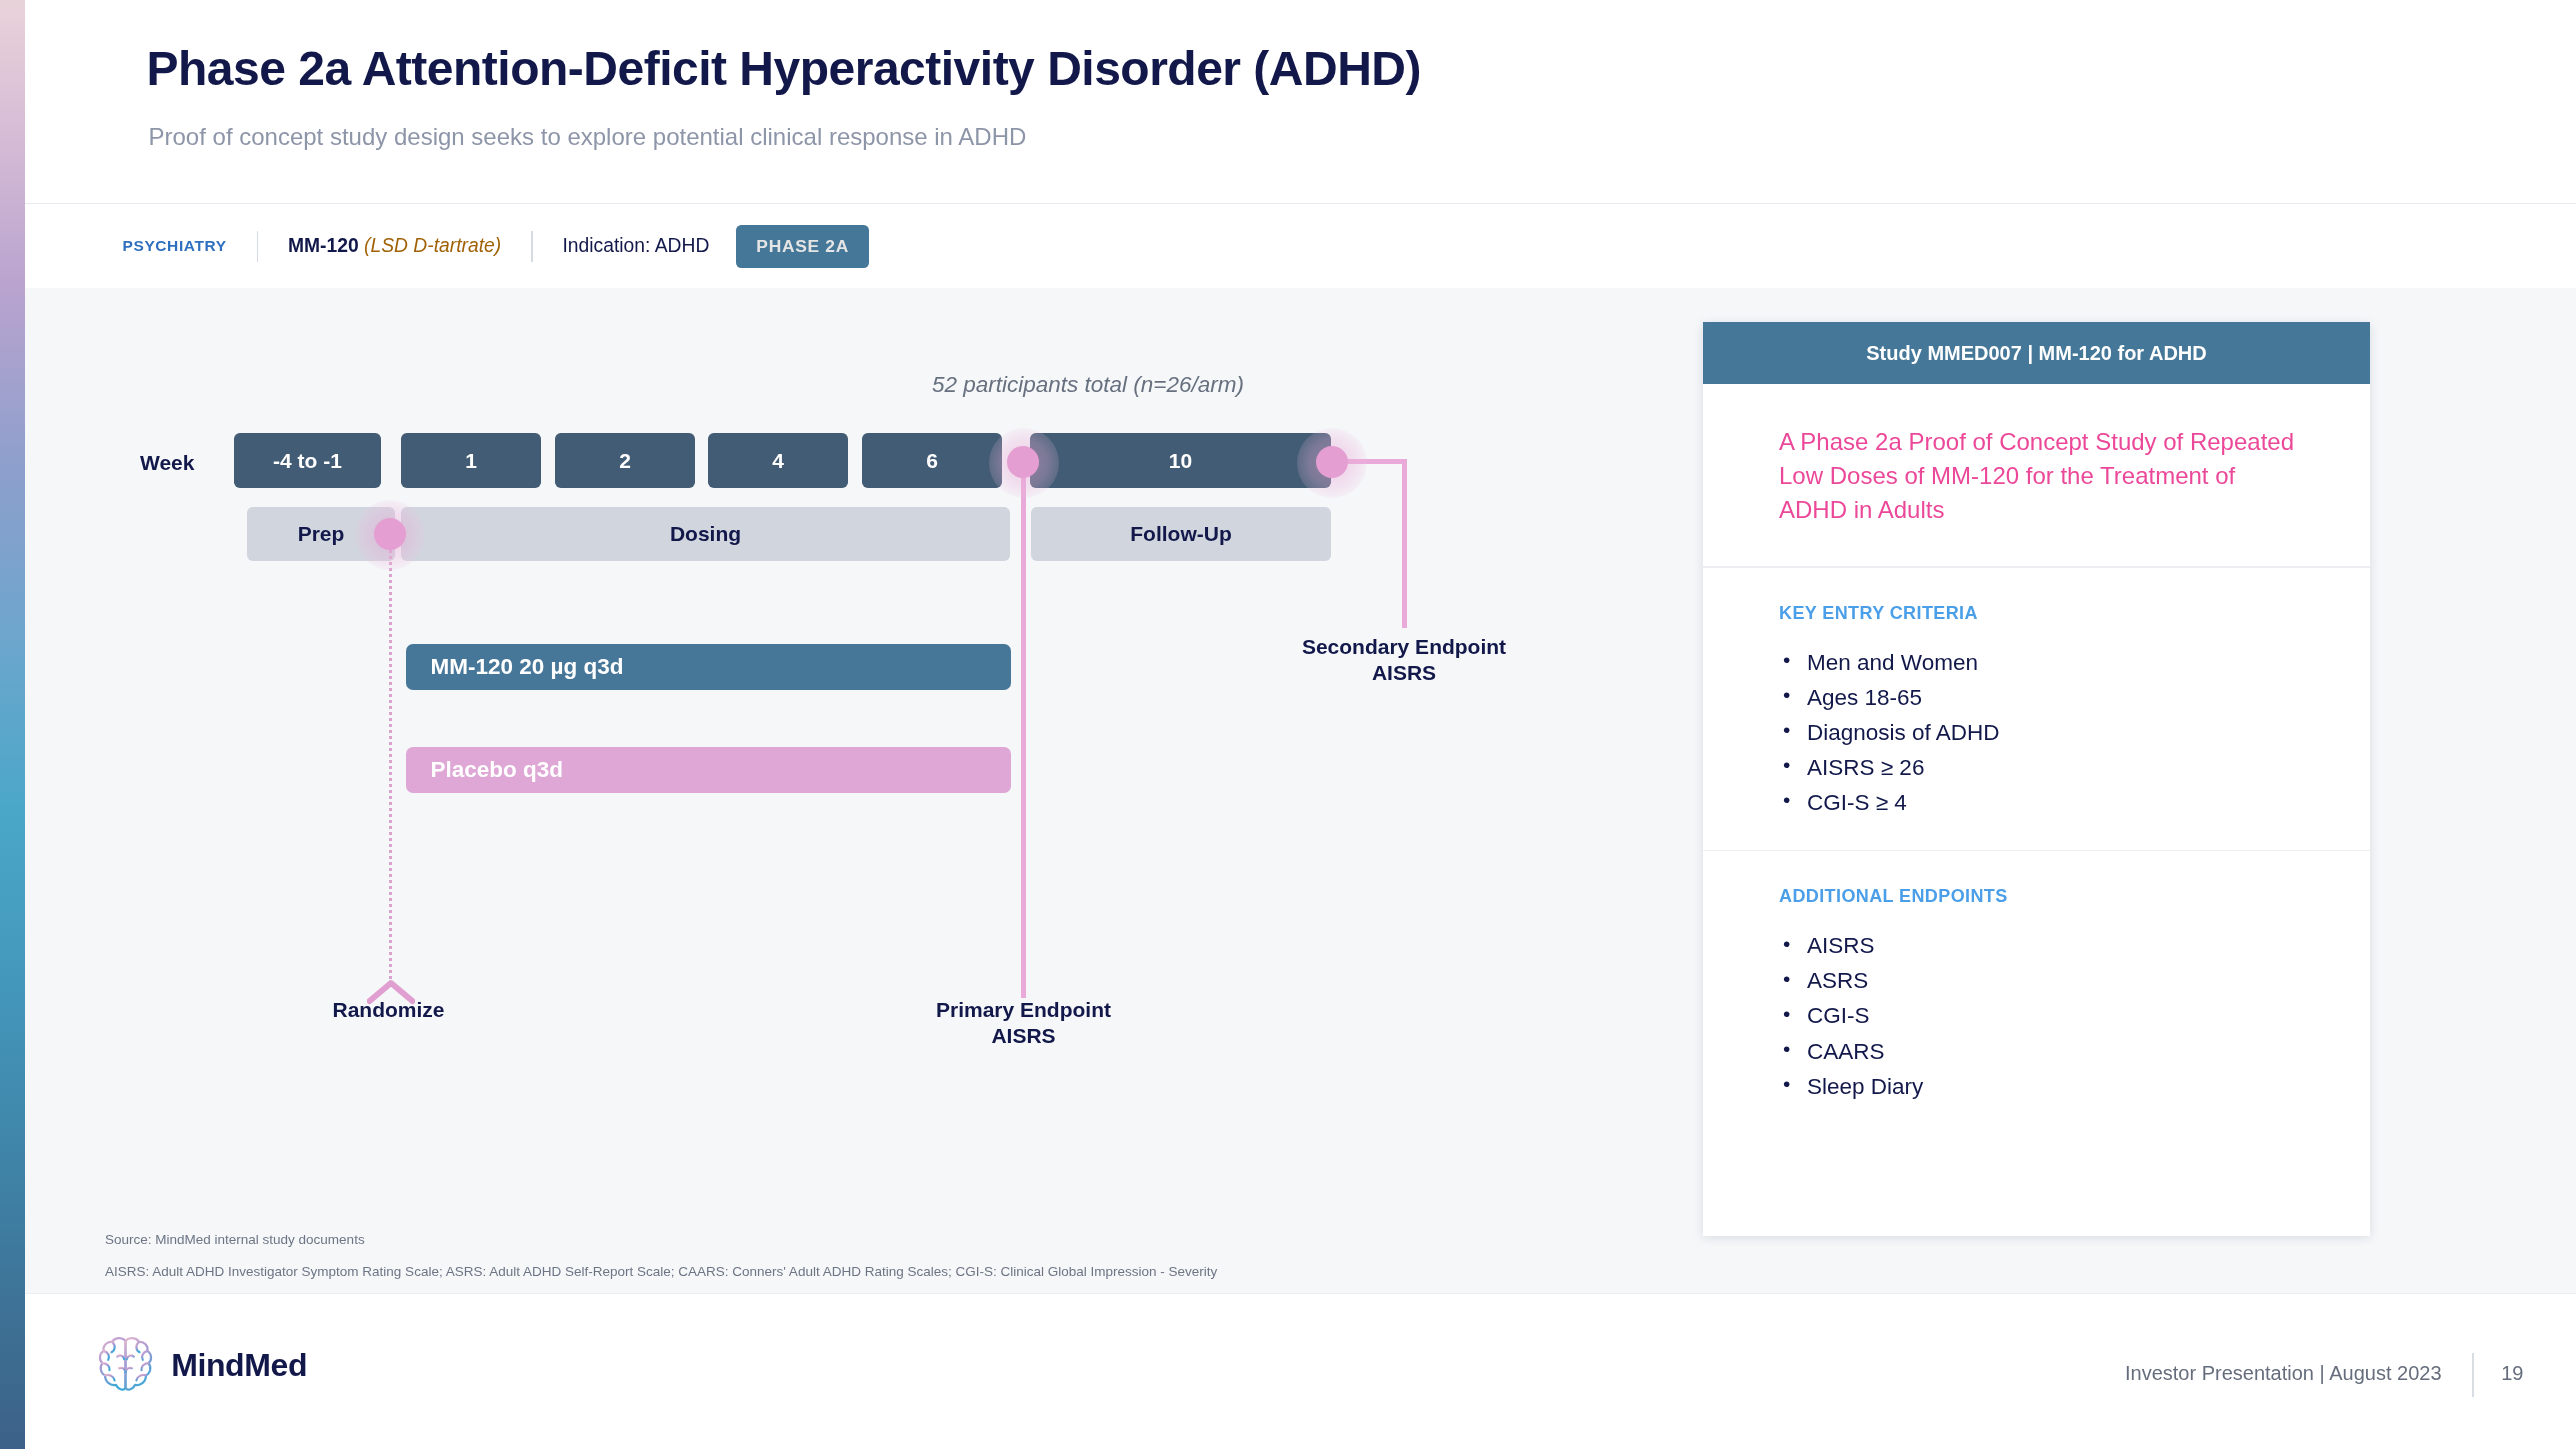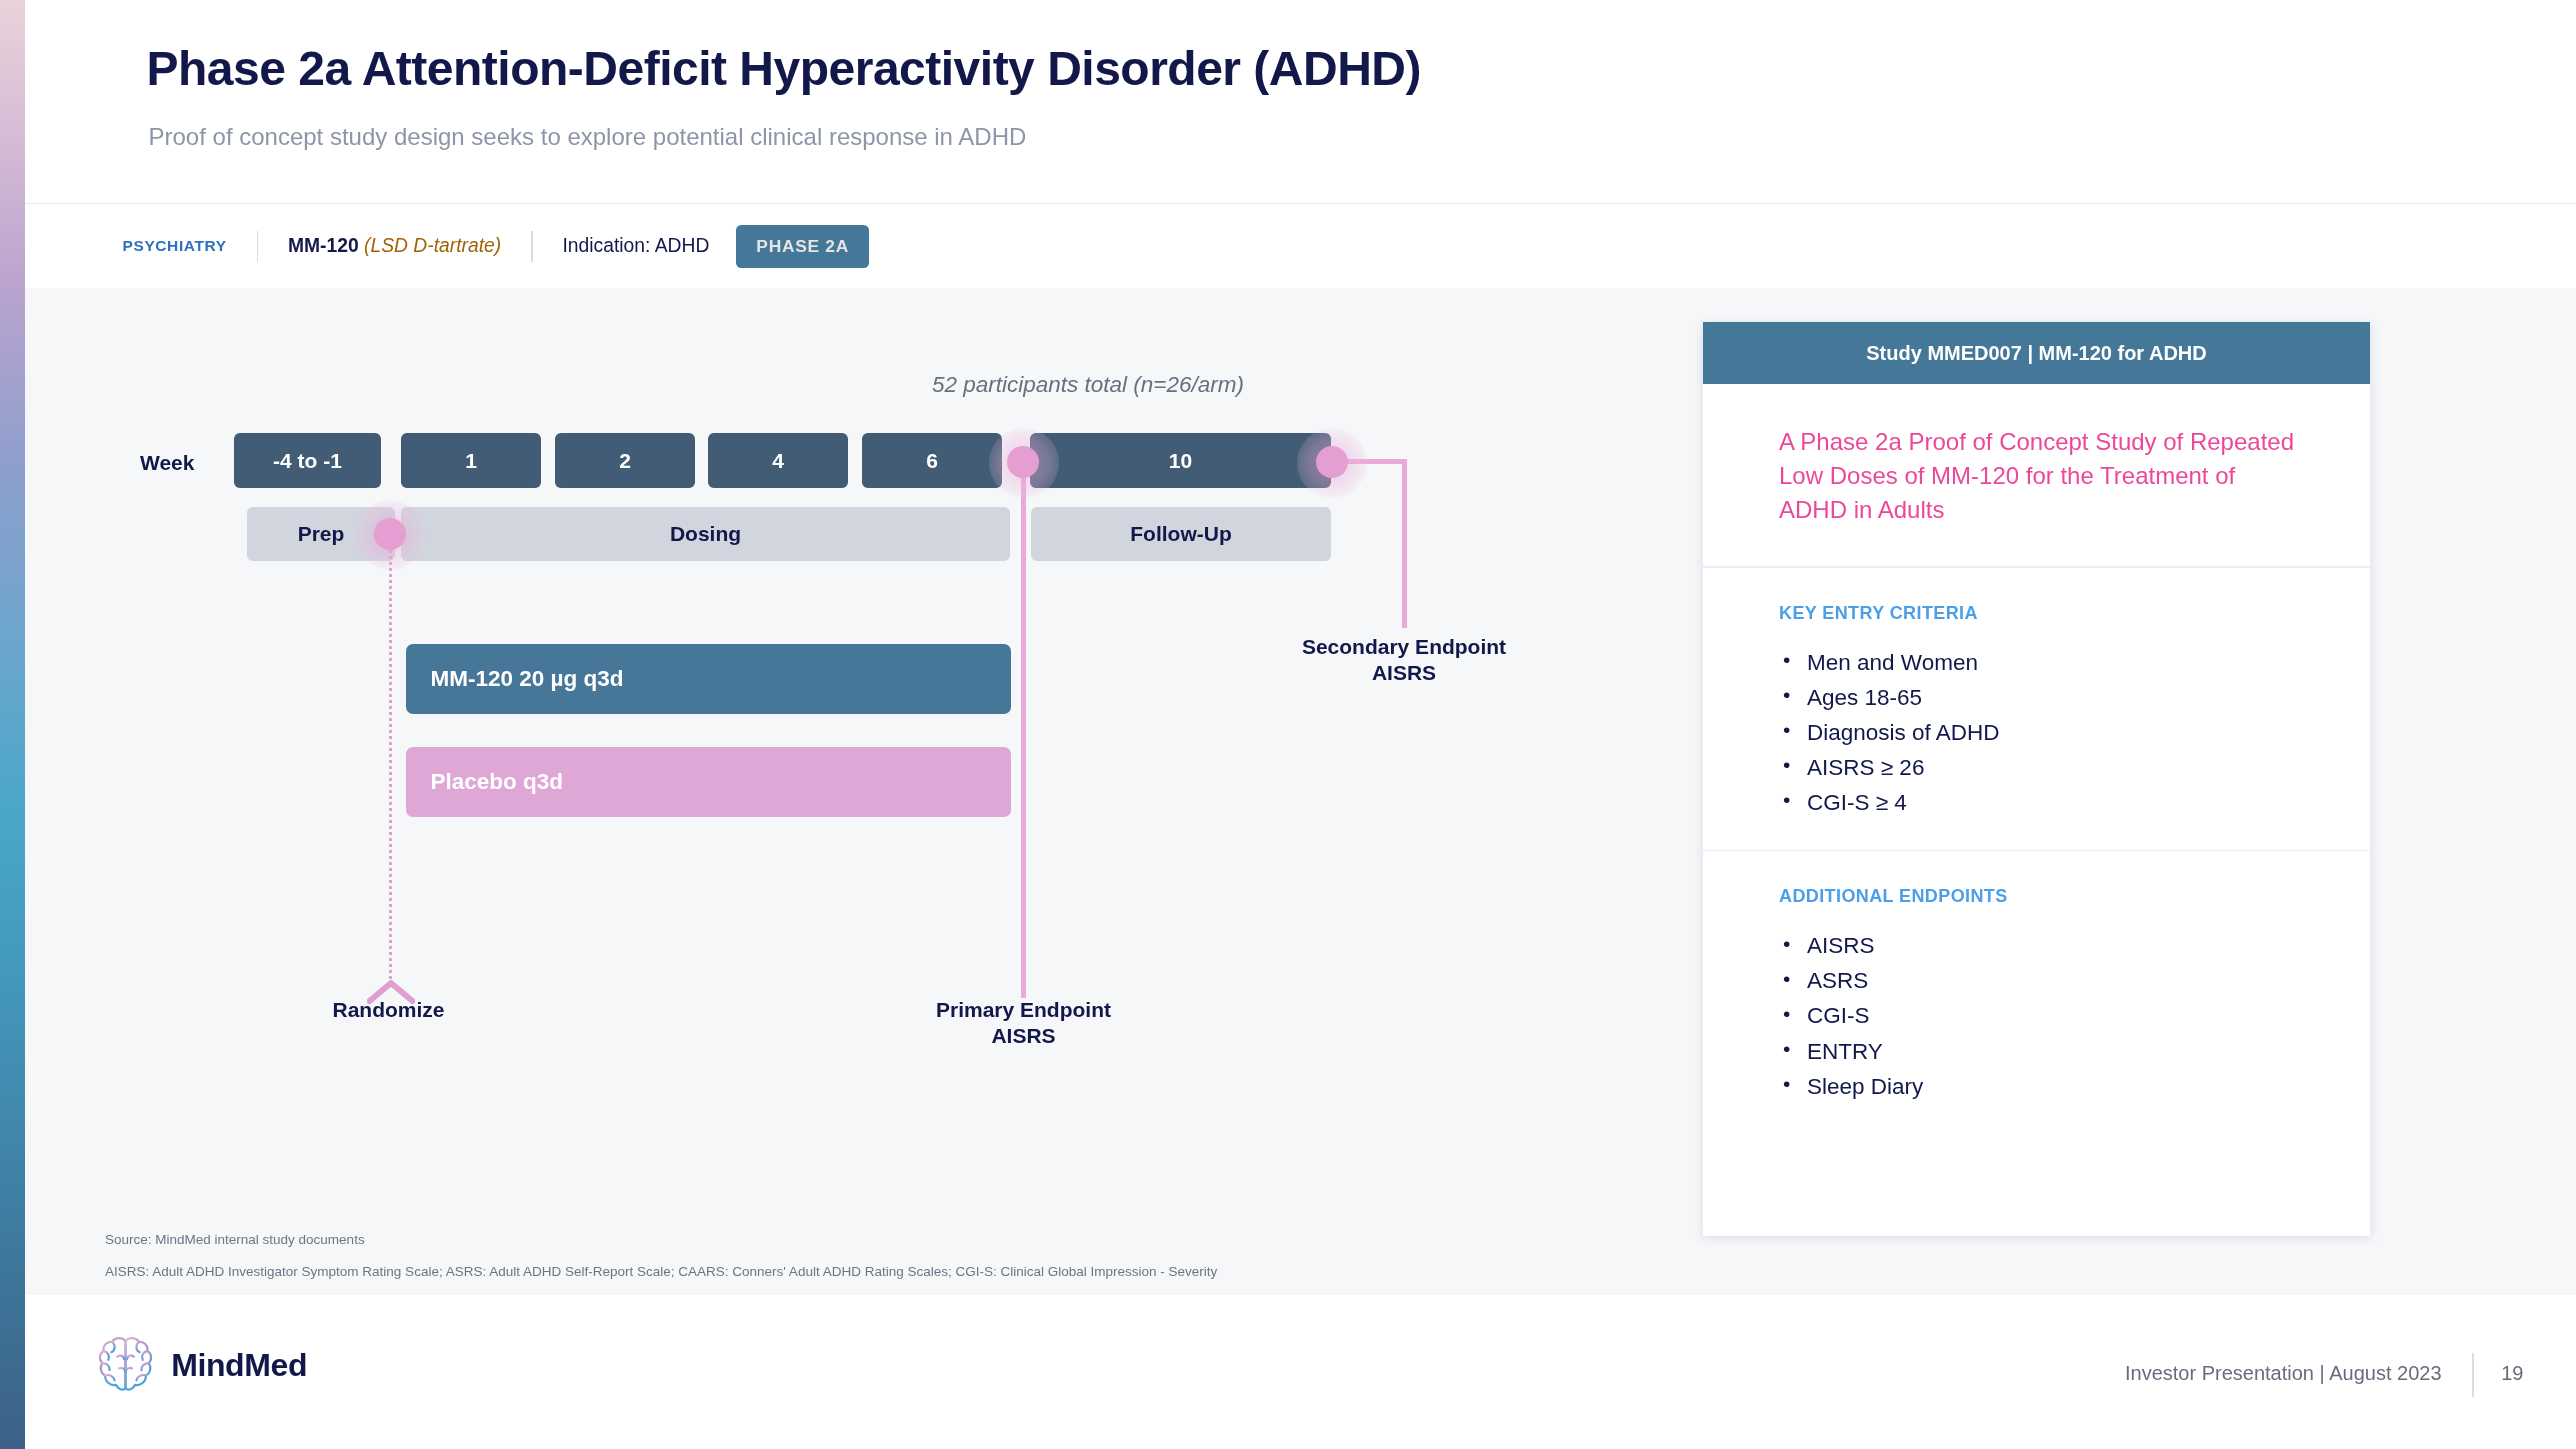--- a/index.html
+++ b/index.html
@@ -71,21 +71,21 @@
 
   
   .band{
     position:absolute;top:507px;height:54px;background:#d0d5de;border-radius:5.8px;
     display:flex;align-items:center;justify-content:center;
     color:#12184a;font-size:21px;font-weight:700;
   }
 
   
   .armbar{
-    position:absolute;height:70px;border-radius:7px;
+    position:absolute;height:46px;border-radius:7px;
     display:flex;align-items:center;
     color:#ffffff;font-size:22.5px;font-weight:600;
     padding-left:24.5px;box-sizing:border-box;
   }
   .arm-active{background:#477798;}
   .arm-placebo{background:#dfa7d5;}
 
   
   .marker-halo{
     position:absolute;border-radius:50%;
@@ -239,21 +239,21 @@
     </div>
 
     <div class="card-divider"></div>
 
     <div class="card-sec">
       <div class="sec-title">ADDITIONAL ENDPOINTS</div>
       <ul class="blist">
         <li>AISRS</li>
         <li>ASRS</li>
         <li>CGI-S</li>
-        <li>ENTRY</li>
+        <li>CAARS</li>
         <li>Sleep Diary</li>
       </ul>
     </div>
   </div>
 
   <div class="srcnote" style="left:105px;top:1232px;">Source: MindMed internal study documents</div>
   <div class="srcnote" style="left:105px;top:1264px;">AISRS: Adult ADHD Investigator Symptom Rating Scale; ASRS: Adult ADHD Self-Report Scale; CAARS: Conners' Adult ADHD Rating Scales; CGI-S: Clinical Global Impression - Severity</div>
 
   <div class="footer">
     <div class="logo-wrap">

